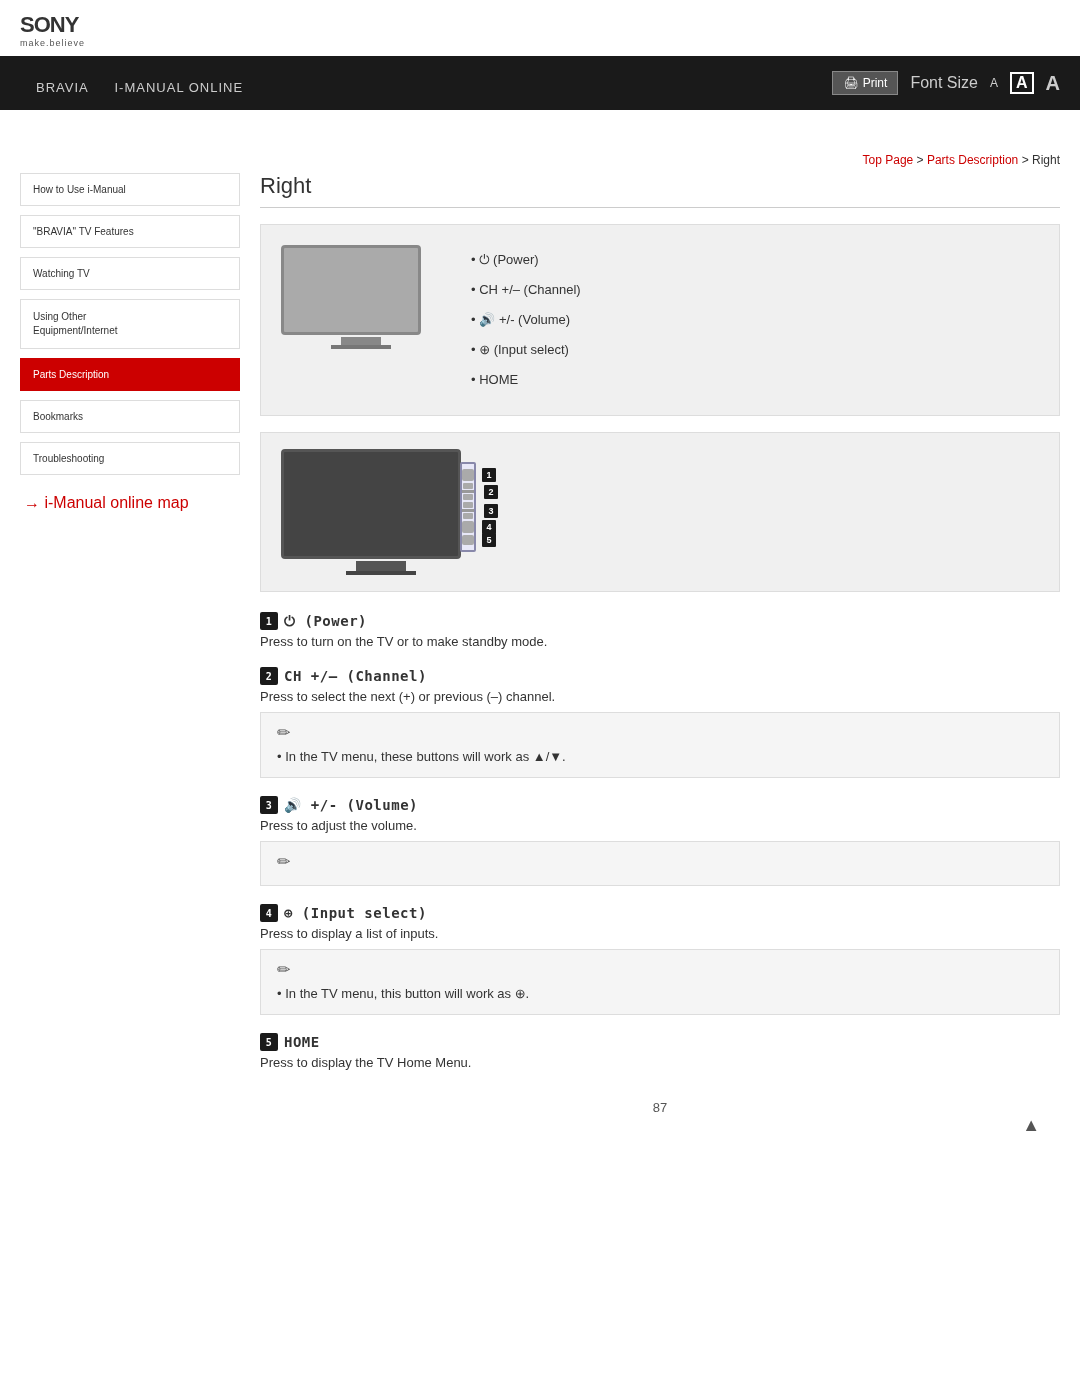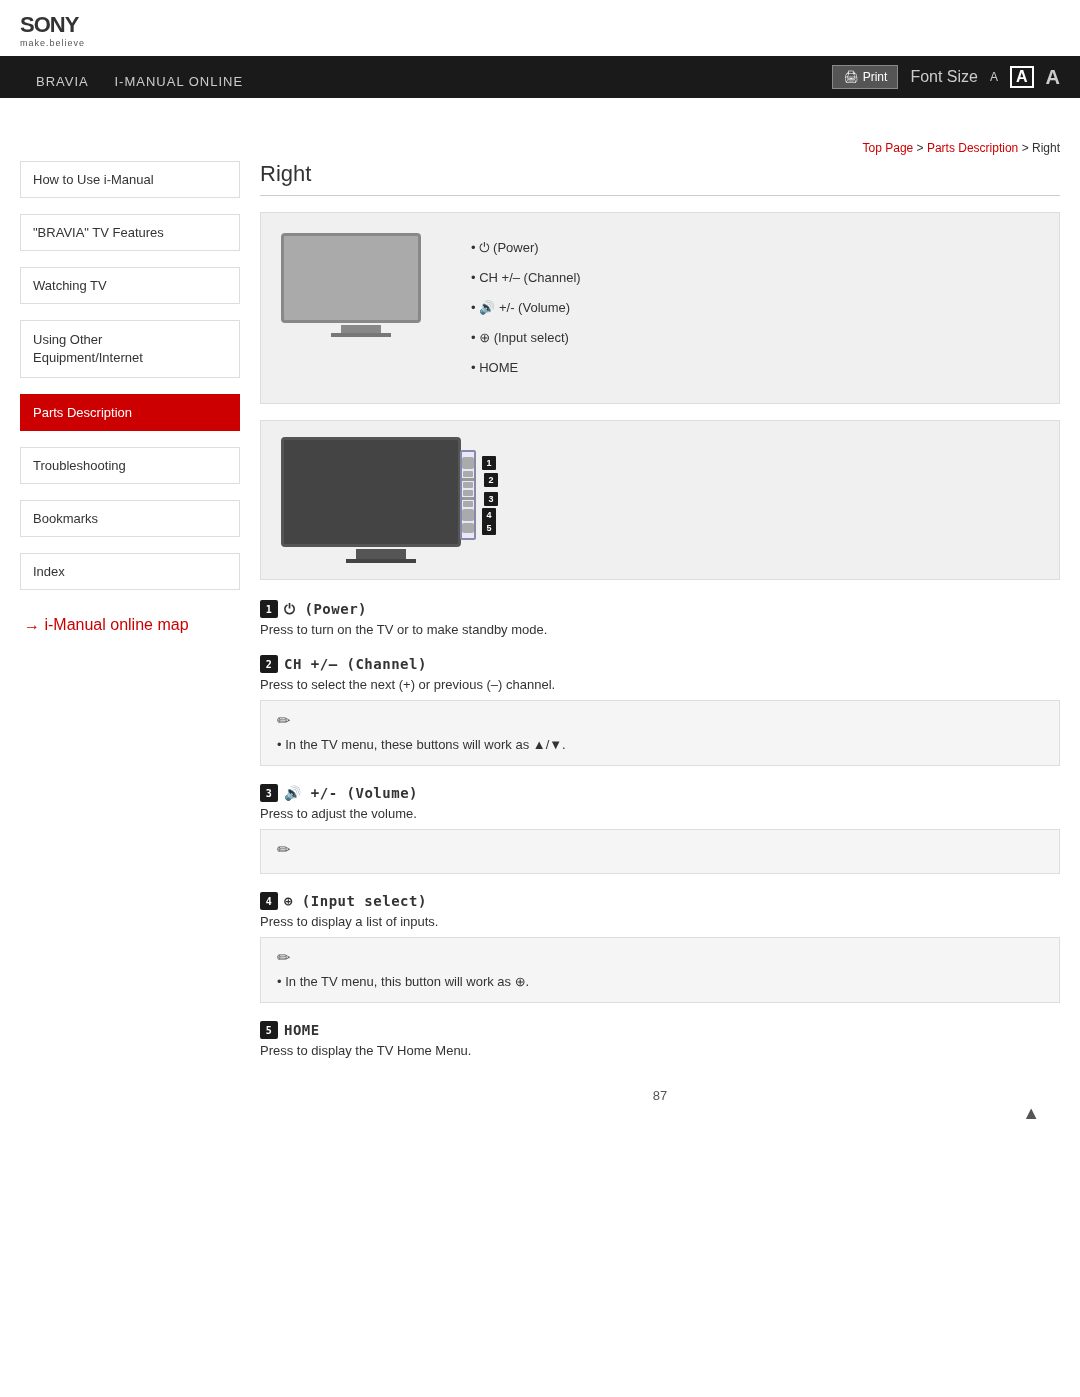--- a/index.html
+++ b/index.html
@@ -1,19 +1,19 @@
 <!DOCTYPE html>
 <html><head>
   <meta charset="utf-8">
   <style>
     * { box-sizing: border-box; margin: 0; padding: 0; }
     body { font-family: Arial, sans-serif; font-size: 13px; background: #fff; color: #333; width: 1080px; min-height: 1397px; }
 
     
-    .header { background: #1a1a1a; display: flex; align-items: center; justify-content: space-between; padding: 0 20px; height: 42px; }
+    .header { background: #1a1a1a; display: flex; align-items: center; justify-content: space-between; padding: 0 20px; height: 54px; }
     .bravia-logo { color: #fff; font-size: 28px; font-weight: 900; letter-spacing: 2px; font-family: 'Arial Black', Arial, sans-serif; text-transform: uppercase; }
     .bravia-logo span { font-size: 13px; font-weight: 300; color: #ccc; margin-left: 16px; letter-spacing: 1px; }
     .header-right { display: flex; align-items: center; gap: 12px; }
     .print-btn { border: 1px solid #888; background: #555; color: #fff; padding: 4px 10px; font-size: 12px; cursor: pointer; display: flex; align-items: center; gap: 4px; }
     .font-size-label { color: #ccc; font-size: 16px; }
     .font-a-small { color: #ccc; font-size: 12px; cursor: pointer; }
     .font-a-medium { color: #fff; font-size: 16px; font-weight: bold; cursor: pointer; border: 2px solid #fff; padding: 0 4px; }
     .font-a-large { color: #ccc; font-size: 20px; font-weight: bold; cursor: pointer; }
 
     
@@ -24,21 +24,21 @@
     
     .breadcrumb { text-align: right; padding: 6px 20px; font-size: 12px; color: #555; margin-top: 37px; }
     .breadcrumb a { color: #c00; text-decoration: none; }
     .breadcrumb span { color: #333; }
 
     
     .main-layout { display: flex; padding: 0 20px 40px 20px; gap: 20px; }
 
     
     .sidebar { width: 220px; flex-shrink: 0; }
-    .sidebar-item { border: 1px solid #ddd; padding: 10px 12px; margin-bottom: 16px; cursor: pointer; font-size: 13px; background: #fff; }
+    .sidebar-item { border: 1px solid #ddd; padding: 10px 12px; margin-bottom: 9px; cursor: pointer; font-size: 10px; background: #fff; }
     .sidebar-item.active { background: #c00; color: #fff; border-color: #c00; }
     .sidebar-item.multi-line { line-height: 1.4; }
     .sidebar-map { padding: 10px 4px; font-size: 16px; color: #c00; cursor: pointer; }
     .sidebar-map::before { content: '→ '; }
 
     
     .content { flex: 1; }
     .page-title { font-size: 22px; font-weight: normal; border-bottom: 1px solid #ccc; padding-bottom: 8px; margin-bottom: 16px; }
 
     
@@ -110,23 +110,22 @@
 </div>
 
 <div class="main-layout">
 
   <div class="sidebar">
     <div class="sidebar-item">How to Use i-Manual</div>
     <div class="sidebar-item">"BRAVIA" TV Features</div>
     <div class="sidebar-item">Watching TV</div>
     <div class="sidebar-item multi-line">Using Other<br>Equipment/Internet</div>
     <div class="sidebar-item active">Parts Description</div>
+    <div class="sidebar-item">Bookmarks</div>
     <div class="sidebar-item">Troubleshooting</div>
-    <div class="sidebar-item">Bookmarks</div>
-    <div class="sidebar-item">Index</div>
     <div class="sidebar-map">
       <span>i-Manual online map</span>
     </div>
   </div>
 
   <div class="content">
 
     <h1 class="page-title">Right</h1>
 
     <div class="overview-box">

